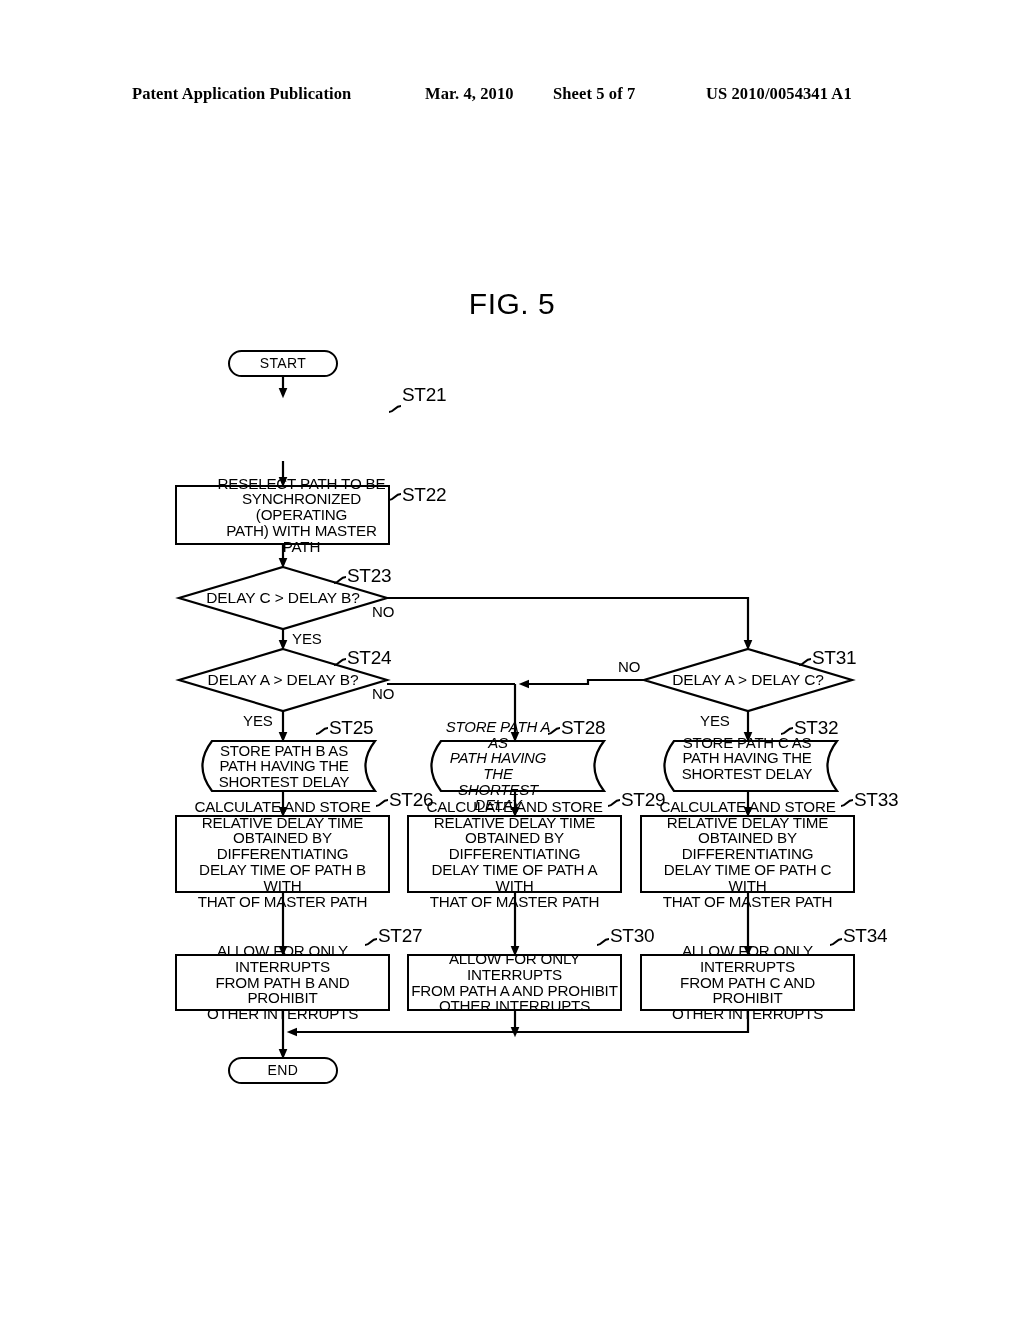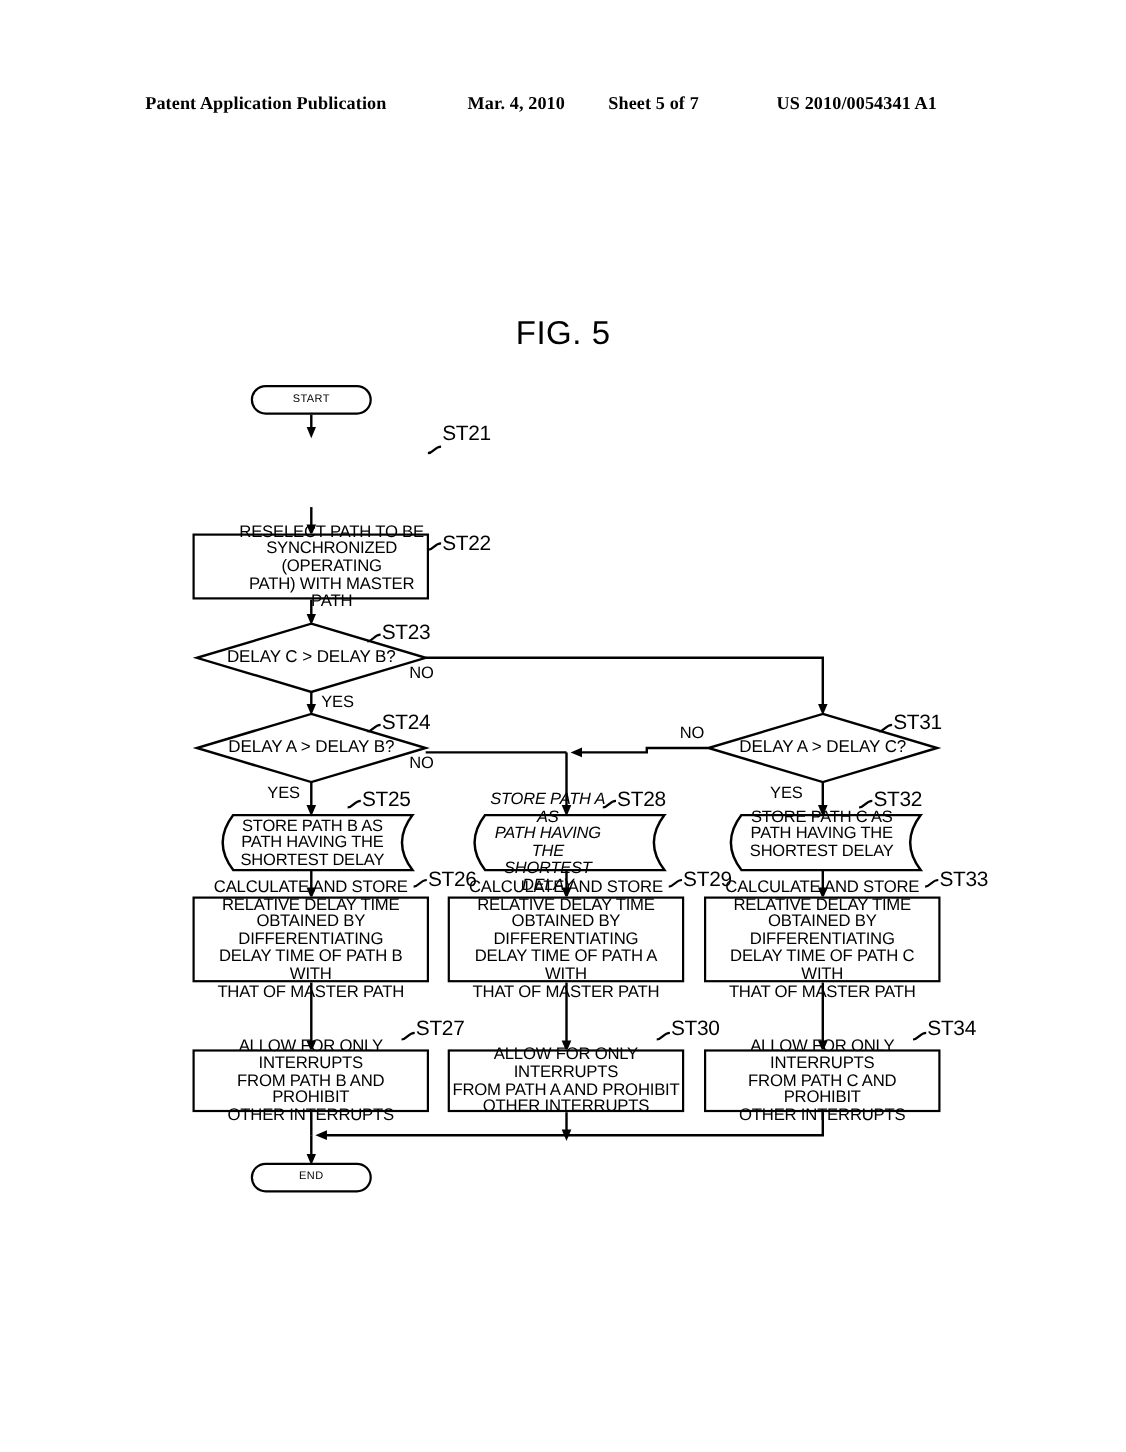--- a/index.html
+++ b/index.html
@@ -78,21 +78,21 @@
     font-family: "Liberation Sans", sans-serif;
     line-height: 1.04;
     letter-spacing: -0.2px;
   }
   .node .txt { width: 100%; padding: 0 2px; }
 
   
   .terminal {
     border: 2.2px solid #000;
     border-radius: 999px;
-    font-size: 10px;
+    font-size: 14px;
     letter-spacing: 0.4px;
     background: #fff;
   }
 
   
   .process {
     border: 2.2px solid #000;
     font-size: 15.2px;
     background: #fff;
   }

